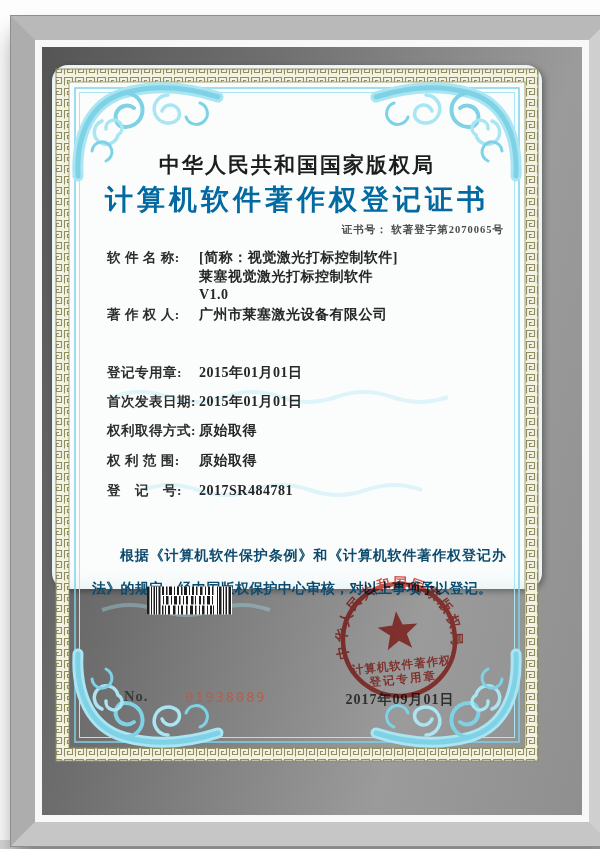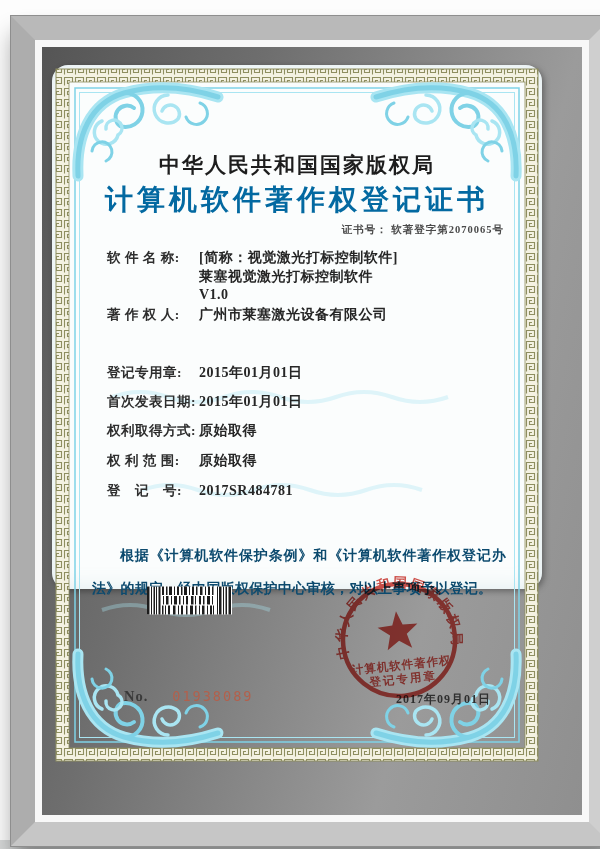--- a/index.html
+++ b/index.html
@@ -47,31 +47,31 @@
     display:inline-block;width:92px;font-size:13.5px;font-weight:bold;color:#2e2e2e;
     letter-spacing:.5px;flex:none;
   }
   .fval{font-size:14px;font-weight:bold;color:#262626;line-height:18.5px;letter-spacing:.5px;}
   .statement{
     position:absolute;left:40px;top:474px;width:414px;
     font-size:14px;font-weight:600;line-height:33px;color:#0c4a6e;
     text-indent:2em;text-align:justify;letter-spacing:.3px;
   }
   .barcode{position:absolute;left:95px;top:521px;width:85px;height:29px;}
-  .serial{position:absolute;left:72px;top:623px;display:flex;align-items:flex-start;gap:8px;}
+  .serial{position:absolute;left:72px;top:623px;display:flex;align-items:flex-end;gap:21px;}
   .serial .no{font-size:14.5px;font-weight:bold;color:#3a3a3a;letter-spacing:1px;}
   .serial .num{
     font-family:"DejaVu Sans Mono", monospace;font-size:13.5px;letter-spacing:2px;
     color:var(--serial-color,#b2604c);
     margin-left:16px;
   }
   .stamp{position:absolute;left:272px;top:500px;width:150px;height:150px;mix-blend-mode:multiply;}
   .issue-date{
-    position:absolute;left:257px;top:626px;width:182px;text-align:right;
-    font-size:12px;font-weight:bold;color:#2f2f2f;letter-spacing:1px;
+    position:absolute;left:257px;top:626px;width:182px;text-align:center;
+    font-size:14px;font-weight:bold;color:#2f2f2f;letter-spacing:1px;
   }
 </style>
 </head>
 <body>
 
 <div class="floor"></div>
 
 <div class="frame">
   <div class="lip">
     <div class="mat">

